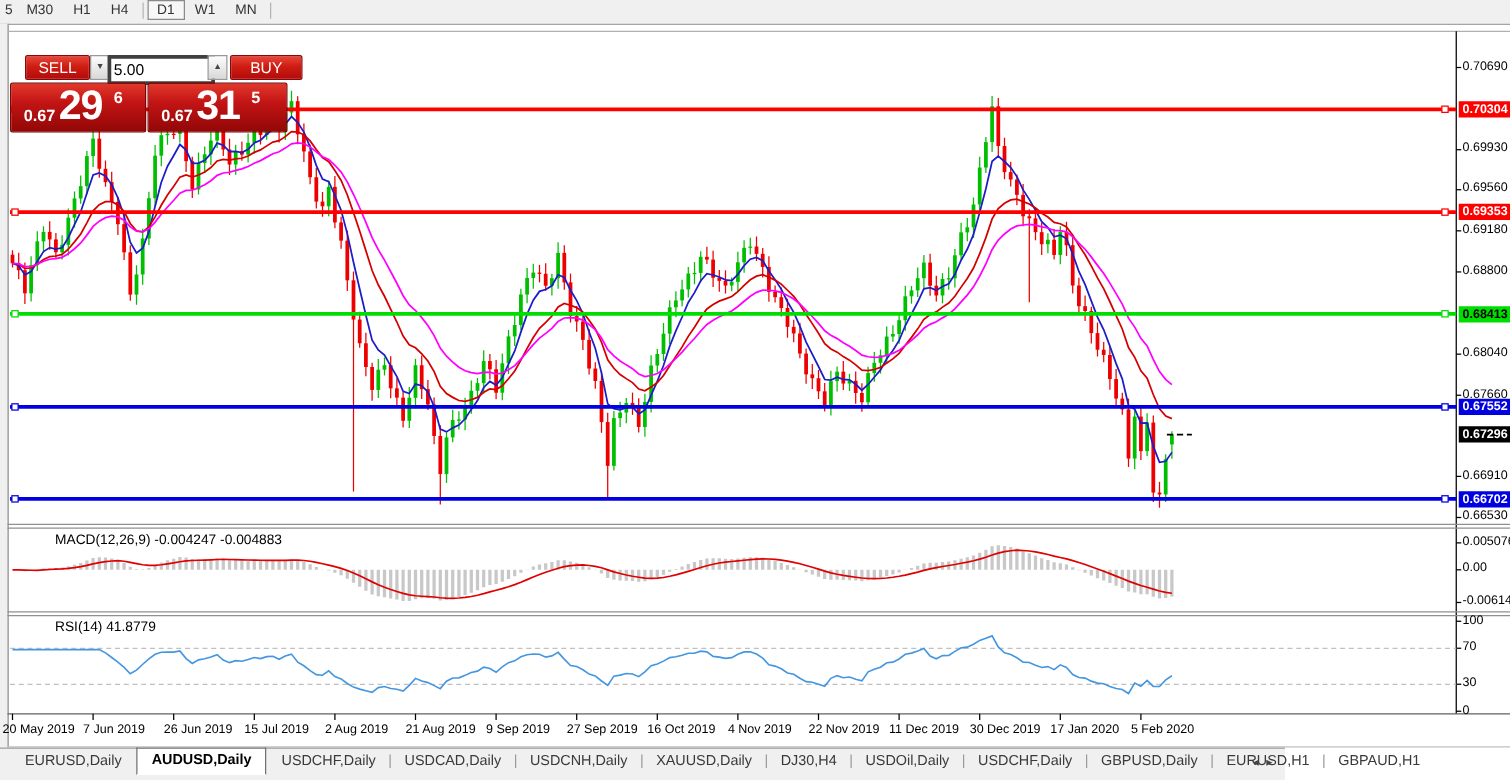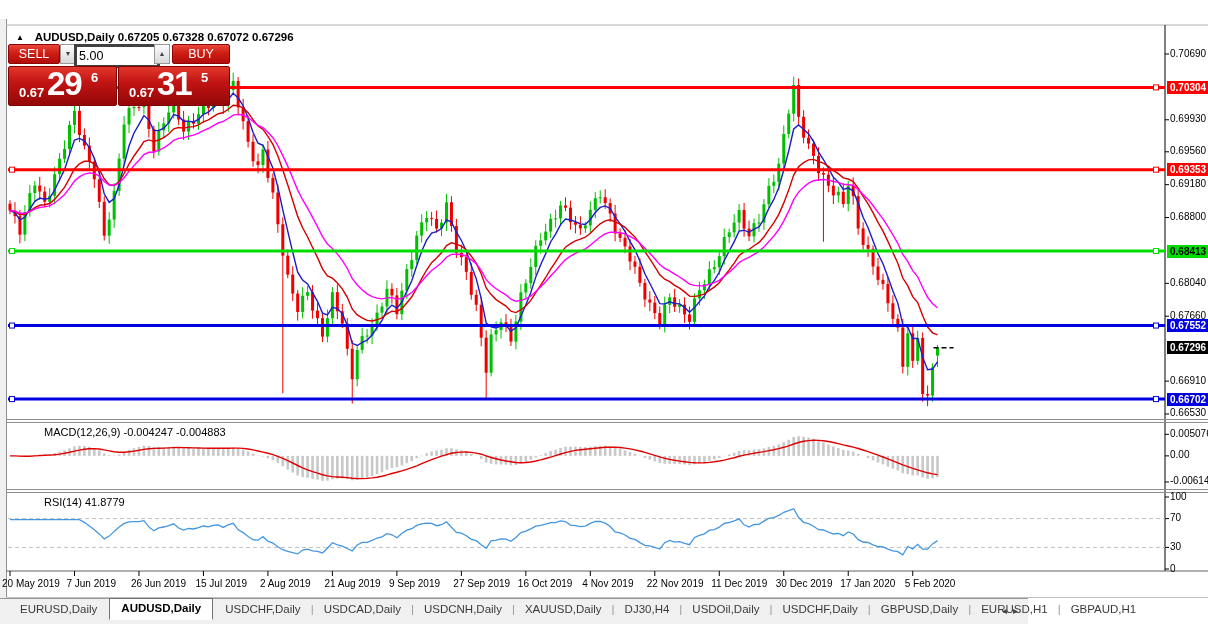--- a/index.html
+++ b/index.html
@@ -12,21 +12,21 @@
   .tfbtn{display:inline-block;padding:2px 8px;margin-top:0;cursor:default;color:#333;}
   .tfbtn.active{background:#f7f7f7;border:1px solid #8a8a8a;padding:1px 7px;}
   .tfsep{display:inline-block;width:1px;height:13px;background:#b5b5b5;vertical-align:middle;margin:0 3px;}
   
   #leftframe{position:absolute;left:0;top:19px;width:6px;height:579px;background:#f0f0f0;border-right:1px solid #909090;}
   
   #title-row{position:absolute;left:16px;top:31px;font-size:11.5px;font-weight:700;color:#000;z-index:5;}
   #title-row .tri{font-size:8px;margin-right:8px;vertical-align:1px;cursor:pointer;}
   
   #widget{position:absolute;left:8px;top:44px;width:220px;height:62px;z-index:6;}
-  #wrow1{position:absolute;left:0;top:0;width:220px;height:20px;}
+  #wrow1{position:absolute;left:12px;top:0;width:220px;height:20px;}
   .redbtn{background:linear-gradient(180deg,#e8473b 0%,#cf1d12 45%,#b20c0c 100%);
           border:1px solid #8f0505;border-radius:2px;color:#fff;text-align:center;
           font-size:12.5px;line-height:18px;cursor:pointer;}
   #sellbtn{position:absolute;left:0;top:0;width:50px;height:18px;}
   #buybtn{position:absolute;left:164px;top:0;width:56px;height:18px;}
   .spinbtn{position:absolute;top:0;width:14px;height:18px;background:linear-gradient(180deg,#fdfdfd,#d8d8d8);
            border:1px solid #999;font-size:7px;color:#444;text-align:center;line-height:17px;cursor:pointer;}
   #spindown{left:52px;}
   #spinup{left:146px;}
   #volfield{position:absolute;left:66px;top:0;width:74px;height:16px;border:3px solid #404040;background:#fff;
@@ -698,29 +698,26 @@
         <line x1="917.68" y1="455.8627450980392" x2="917.68" y2="475.4124043797536" stroke="#c8c8c8" stroke-width="2.6"></line>
         <line x1="922.64" y1="455.8627450980392" x2="922.64" y2="477.38301814732034" stroke="#c8c8c8" stroke-width="2.6"></line>
         <line x1="927.6" y1="455.8627450980392" x2="927.6" y2="478.73971107725026" stroke="#c8c8c8" stroke-width="2.6"></line>
         <line x1="932.56" y1="455.8627450980392" x2="932.56" y2="478.43907336908364" stroke="#c8c8c8" stroke-width="2.6"></line>
         <line x1="937.52" y1="455.8627450980392" x2="937.52" y2="477.1760455127983" stroke="#c8c8c8" stroke-width="2.6"></line>
       </g>
       <polyline points="10.0,455.9 15.0,455.9 19.9,456.1 24.9,456.2 29.8,456.2 34.8,455.9 39.8,455.6 44.7,455.3 49.7,455.1 54.6,454.7 59.6,454.1 64.6,453.3 69.5,452.3 74.5,451.1 79.4,450.1 84.4,449.3 89.4,448.8 94.3,448.6 99.3,449.0 104.2,449.9 109.2,450.9 114.2,451.8 119.1,452.3 124.1,452.3 129.0,451.8 134.0,451.1 139.0,450.3 143.9,449.4 148.9,448.7 153.8,448.4 158.8,448.2 163.8,448.1 168.7,447.9 173.7,447.6 178.6,447.5 183.6,447.6 188.6,447.7 193.5,447.9 198.5,448.0 203.4,448.1 208.4,448.2 213.4,448.2 218.3,448.2 223.3,448.2 228.2,448.2 233.2,448.1 238.2,448.1 243.1,448.4 248.1,449.0 253.0,449.9 258.0,451.0 263.0,452.1 267.9,453.3 272.9,454.7 277.8,456.4 282.8,458.4 287.8,460.6 292.7,463.0 297.7,465.5 302.6,467.8 307.6,469.8 312.6,471.6 317.5,473.2 322.5,474.7 327.4,475.9 332.4,476.6 337.4,477.0 342.3,477.3 347.3,477.6 352.2,478.2 357.2,478.5 362.2,478.6 367.1,478.4 372.1,477.9 377.0,477.2 382.0,476.2 387.0,474.9 391.9,473.5 396.9,472.2 401.8,470.9 406.8,469.4 411.8,467.7 416.7,465.8 421.7,463.7 426.6,461.6 431.6,459.6 436.6,457.8 441.5,456.2 446.5,454.6 451.4,453.3 456.4,452.5 461.4,452.1 466.3,452.0 471.3,452.4 476.2,453.1 481.2,454.2 486.2,455.9 491.1,457.5 496.1,458.8 501.0,460.0 506.0,461.0 511.0,461.8 515.9,462.5 520.9,462.7 525.8,462.5 530.8,462.0 535.8,461.0 540.7,459.9 545.7,458.5 550.6,457.1 555.6,455.6 560.6,454.0 565.5,452.6 570.5,451.4 575.4,450.4 580.4,449.7 585.4,449.2 590.3,448.7 595.3,448.2 600.2,447.7 605.2,447.3 610.2,447.1 615.1,447.2 620.1,447.5 625.0,448.1 630.0,448.9 635.0,449.9 639.9,451.0 644.9,452.4 649.8,453.8 654.8,455.3 659.8,456.9 664.7,458.3 669.7,459.4 674.6,460.3 679.6,461.1 684.6,461.8 689.5,462.4 694.5,462.8 699.4,462.9 704.4,462.8 709.4,462.4 714.3,461.8 719.3,461.0 724.2,460.1 729.2,458.9 734.2,457.7 739.1,456.3 744.1,455.1 749.0,454.1 754.0,453.2 759.0,452.4 763.9,451.6 768.9,450.6 773.8,449.7 778.8,448.6 783.8,447.3 788.7,445.8 793.7,444.0 798.6,442.5 803.6,441.3 808.6,440.6 813.5,440.2 818.5,440.4 823.4,440.8 828.4,441.5 833.4,442.5 838.3,443.6 843.3,444.9 848.2,446.0 853.2,447.1 858.2,448.5 863.1,450.0 868.1,451.6 873.0,453.4 878.0,455.2 883.0,457.0 887.9,458.9 892.9,460.9 897.8,462.8 902.8,464.9 907.8,466.7 912.7,468.4 917.7,469.8 922.6,471.3 927.6,472.8 932.6,473.9 937.5,474.6" fill="none" stroke="#e00000" stroke-width="1.4" clip-path="url(#macdClip)"></polyline>
       <polyline points="10.0,519.7 15.0,519.7 19.9,519.7 24.9,519.7 29.8,519.7 34.8,519.7 39.8,519.7 44.7,519.7 49.7,519.7 54.6,519.7 59.6,519.7 64.6,519.7 69.5,519.7 74.5,519.7 79.4,519.7 84.4,522.3 89.4,526.0 94.3,529.7 99.3,533.9 104.2,539.0 109.2,536.1 114.2,531.4 119.1,527.1 124.1,523.4 129.0,521.8 134.0,521.7 139.0,521.7 143.9,520.7 148.9,526.9 153.8,530.8 158.8,527.9 163.8,527.0 168.7,525.6 173.7,523.8 178.6,528.0 183.6,530.1 188.6,528.5 193.5,529.0 198.5,527.6 203.4,526.0 208.4,526.9 213.4,525.3 218.3,525.0 223.3,527.4 228.2,524.8 233.2,523.3 238.2,529.8 243.1,532.6 248.1,536.5 253.0,539.7 258.0,540.2 263.0,536.7 267.9,541.2 272.9,543.1 277.8,546.8 282.8,549.7 287.8,551.3 292.7,552.6 297.7,553.9 302.6,550.1 307.6,549.2 312.6,550.8 317.5,551.4 322.5,552.9 327.4,548.3 332.4,542.7 337.4,544.8 342.3,546.1 347.3,548.5 352.2,550.9 357.2,545.0 362.2,542.4 367.1,542.3 372.1,540.3 377.0,538.0 382.0,536.9 387.0,533.7 391.9,534.8 396.9,537.8 401.8,533.5 406.8,530.1 411.8,528.7 416.7,525.4 421.7,523.8 426.6,523.2 431.6,523.4 436.6,525.7 441.5,524.7 446.5,521.9 451.4,527.3 456.4,532.4 461.4,533.2 466.3,535.8 471.3,539.3 476.2,540.7 481.2,544.8 486.2,548.3 491.1,540.9 496.1,540.1 501.0,538.8 506.0,539.2 511.0,541.3 515.9,537.5 520.9,532.6 525.8,531.2 530.8,528.9 535.8,526.1 540.7,525.4 545.7,524.2 550.6,522.6 555.6,522.6 560.6,520.9 565.5,521.5 570.5,525.1 575.4,525.7 580.4,526.7 585.4,526.1 590.3,523.4 595.3,521.5 600.2,521.4 605.2,523.2 610.2,526.5 615.1,531.8 620.1,532.9 625.0,535.0 630.0,538.4 635.0,539.4 639.9,542.6 644.9,545.3 649.8,545.8 654.8,547.4 659.8,549.0 664.7,542.7 669.7,540.5 674.6,542.2 679.6,541.6 684.6,543.4 689.5,544.7 694.5,537.5 699.4,535.4 704.4,533.8 709.4,530.2 714.3,529.7 719.3,527.2 724.2,523.4 729.2,522.5 734.2,520.8 739.1,518.8 744.1,524.8 749.0,527.0 754.0,524.5 759.0,524.4 763.9,521.1 768.9,518.3 773.8,517.7 778.8,515.4 783.8,512.3 788.7,510.6 793.7,508.7 798.6,517.5 803.6,522.3 808.6,523.6 813.5,526.2 818.5,529.7 823.4,530.0 828.4,532.2 833.4,534.0 838.3,533.3 843.3,535.7 848.2,531.9 853.2,534.0 858.2,539.6 863.1,542.0 868.1,542.5 873.0,544.9 878.0,546.5 883.0,547.0 887.9,549.2 892.9,550.8 897.8,551.6 902.8,554.8 907.8,546.5 912.7,549.0 917.7,544.3 922.6,549.1 927.6,549.2 932.6,543.9 937.5,540.6" fill="none" stroke="#4496e0" stroke-width="1.3" clip-path="url(#rsiClip)"></polyline>
     </svg>
 
+  <div id="toolbar">
+    <span class="tfpartial">5</span><span id="tfbtns"><span class="tfbtn">M30</span><span class="tfbtn">H1</span><span class="tfbtn">H4</span><span class="tfsep"></span><span class="tfbtn active">D1</span><span class="tfbtn">W1</span><span class="tfbtn">MN</span><span class="tfsep"></span></span>
+  </div>
 
   <div id="leftframe"></div>
 
-  <div id="title-row">
-    <span class="tri">▲</span>
-    <span>AUDUSD,Daily</span>
-    <span> </span>
-    <span>0.67205 0.67328 0.67072 0.67296</span>
-  </div>
 
   <div id="widget">
     <div id="wrow1">
       <div id="sellbtn" class="redbtn">SELL</div>
       <div id="spindown" class="spinbtn">▼</div>
       <input id="volfield" value="5.00" style="">
       <div id="spinup" class="spinbtn">▲</div>
       <div id="buybtn" class="redbtn">BUY</div>
     </div>
     <div id="sellbox" class="pricebox">

